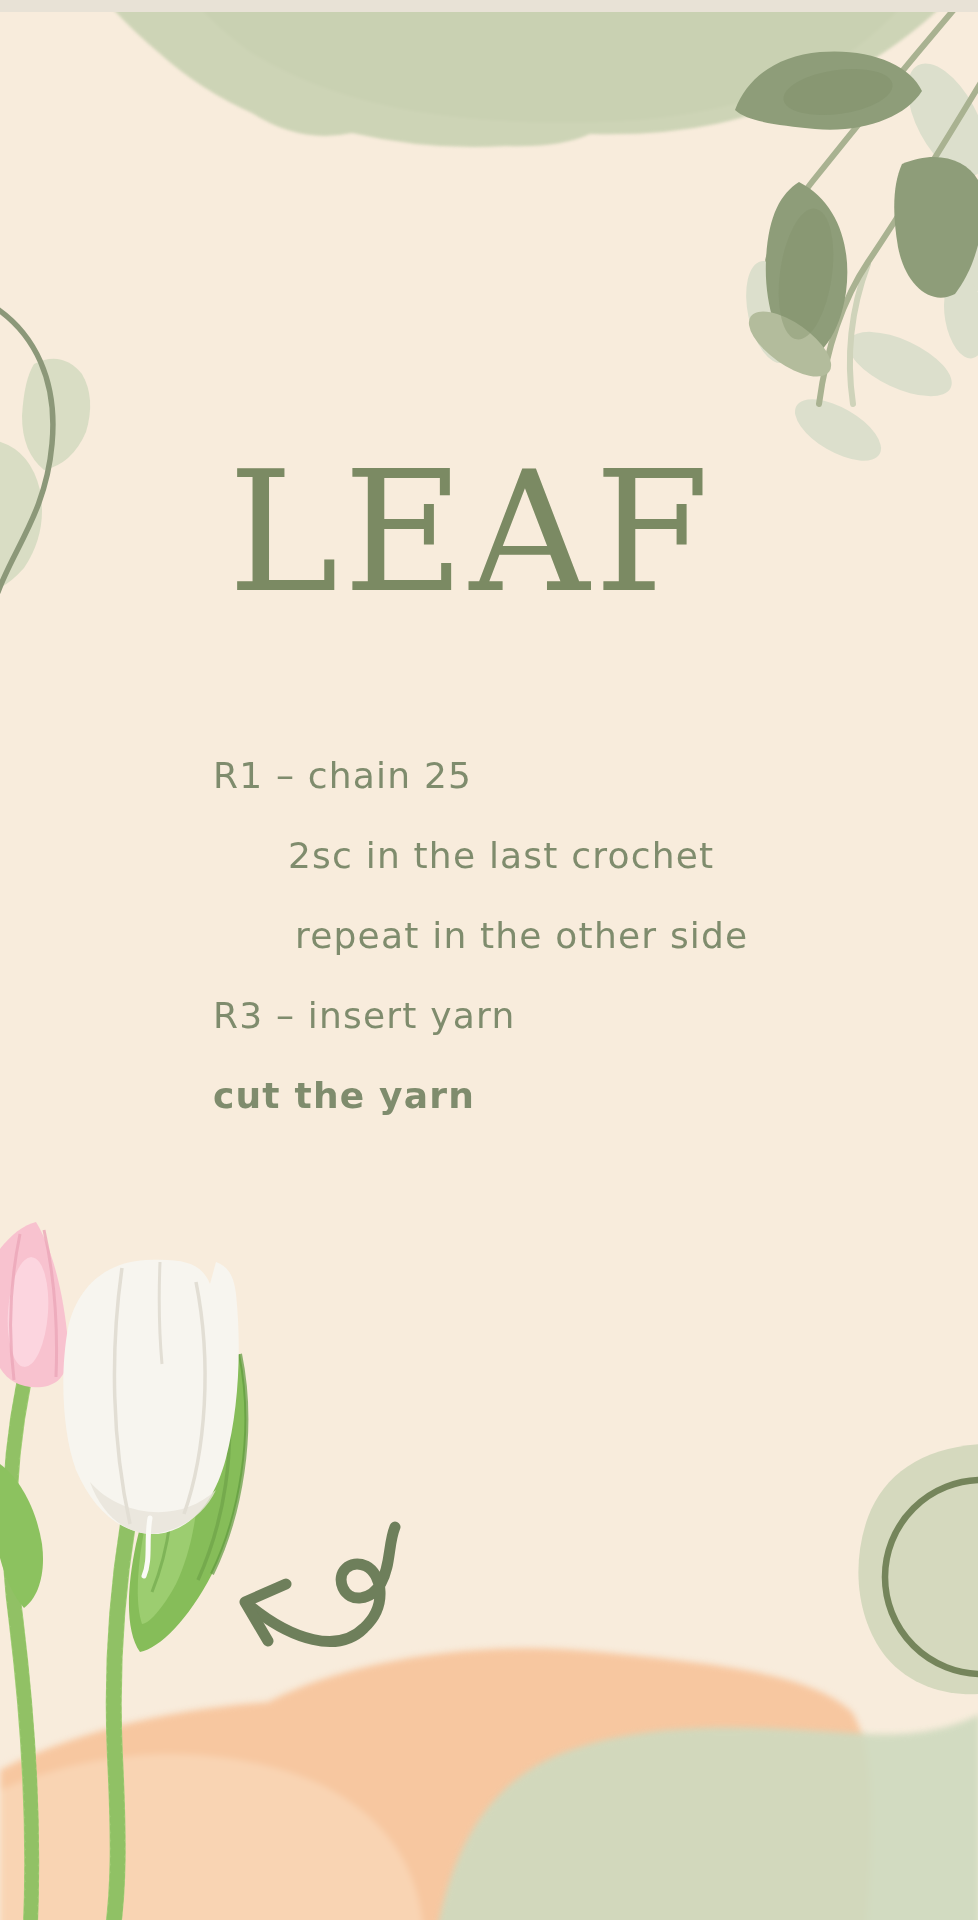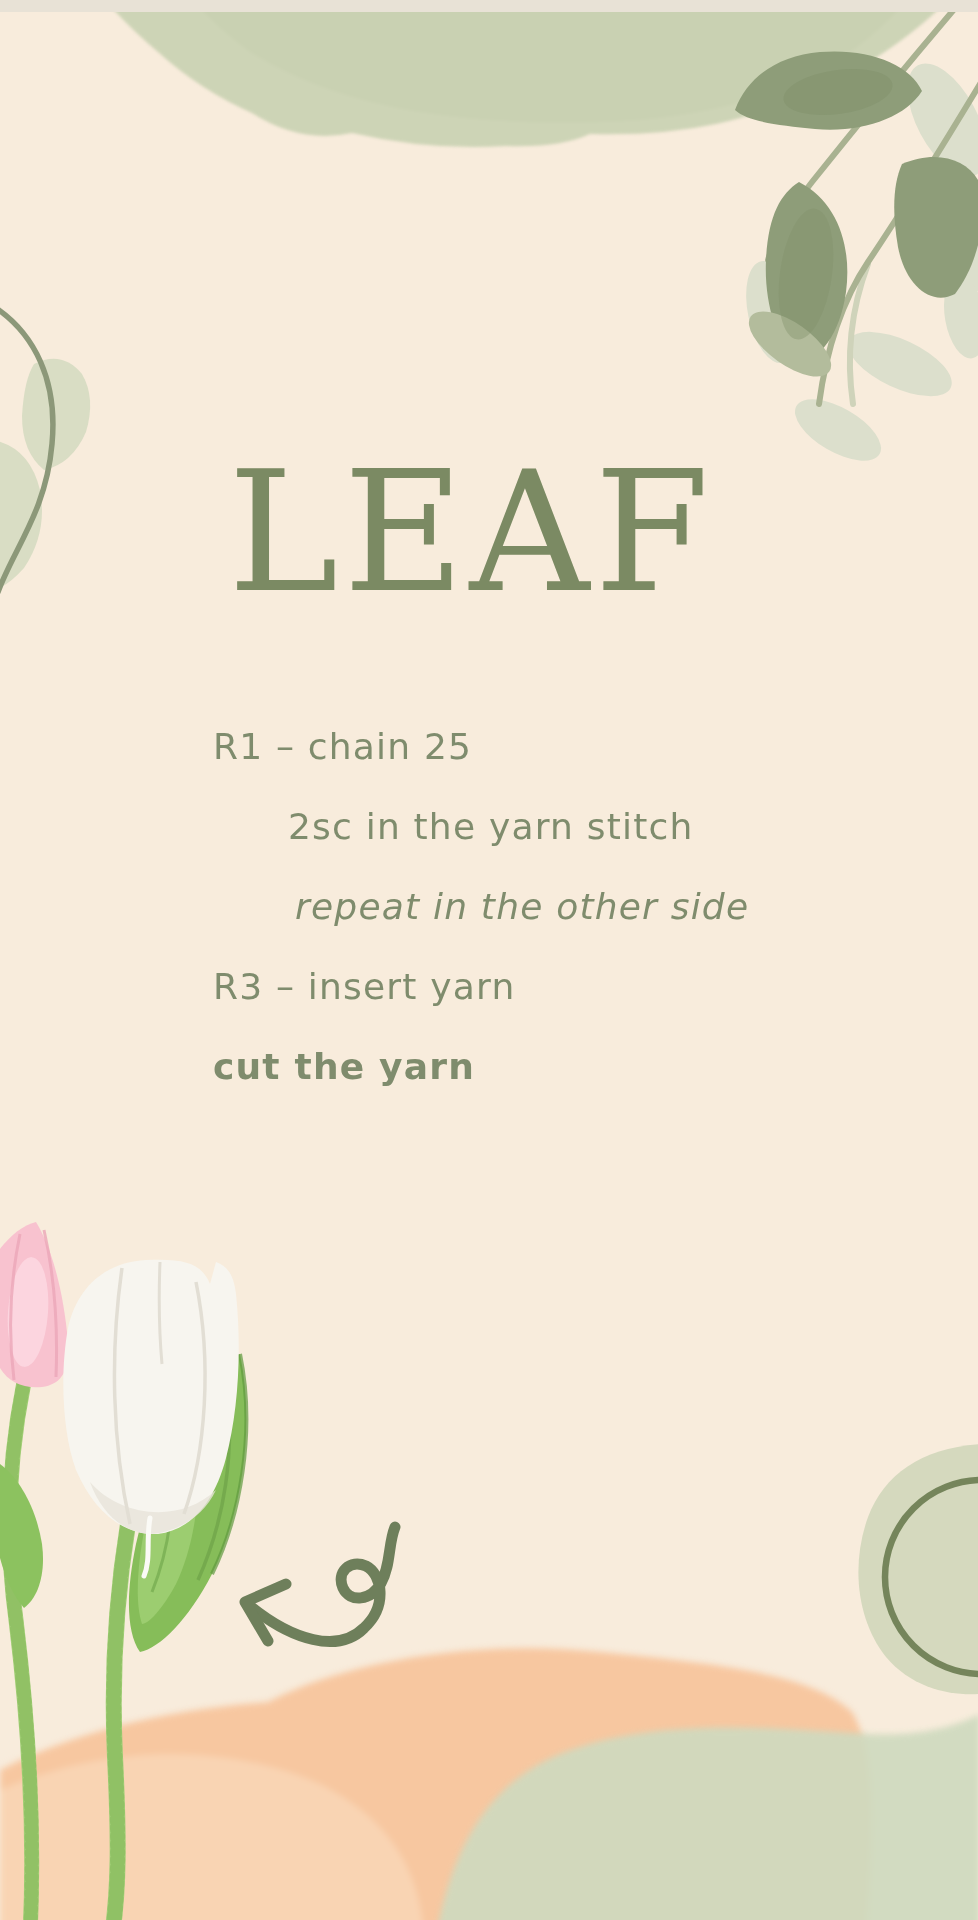--- a/index.html
+++ b/index.html
@@ -21,21 +21,21 @@
     font-family:"DejaVu Serif","Liberation Serif",serif;
     font-size:166px;
     line-height:1;
     letter-spacing:5px;
     color:#7b8a63;
     font-weight:500;
     white-space:nowrap;
   }
   .instructions{
     position:absolute;
-    left:213px;top:695px;
+    left:213px;top:724px;
     width:620px;
     color:#7f8c6d;
     font-size:36px;
     letter-spacing:1.2px;
     line-height:80px;
     white-space:nowrap;
   }
   .instr-line{height:80px;}
 </style>
 </head>
@@ -100,22 +100,22 @@
     </g>
 
     <path class="softer" d="M 436,1924 C 450,1848 480,1775 560,1742 C 660,1702 790,1718 870,1722
              C 918,1724 952,1716 980,1702 L 980,1924 L 436,1924 Z" fill="#cfdabf" opacity="0.92"></path>
   </svg>
 
   <div class="title">LEAF</div>
 
   <div class="instructions" id="instructions">
       <div class="instr-line" style="padding-left: 0px;">R1 – chain 25</div>
-      <div class="instr-line" style="padding-left: 75px;">2sc in the yarn stitch</div>
-      <div class="instr-line" style="padding-left: 82px; font-style: italic;">repeat in the other side</div>
+      <div class="instr-line" style="padding-left: 75px;">2sc in the last crochet</div>
+      <div class="instr-line" style="padding-left: 82px;">repeat in the other side</div>
       <div class="instr-line" style="padding-left: 0px;">R3 – insert yarn</div>
       <div class="instr-line" style="padding-left: 0px; font-weight: bold;">cut the yarn</div>
     </div>
 
   <svg class="layer" viewBox="0 0 978 1920" aria-hidden="true">
 
     <g stroke="#6e7f5b" stroke-width="11" fill="none" stroke-linecap="round" stroke-linejoin="round">
       <path d="M 250,1594 C 292,1628 338,1642 364,1616 C 388,1594 382,1562 366,1554
                C 350,1547 336,1560 343,1576 C 350,1591 371,1589 381,1571
                C 391,1553 388,1532 395,1515"></path>

